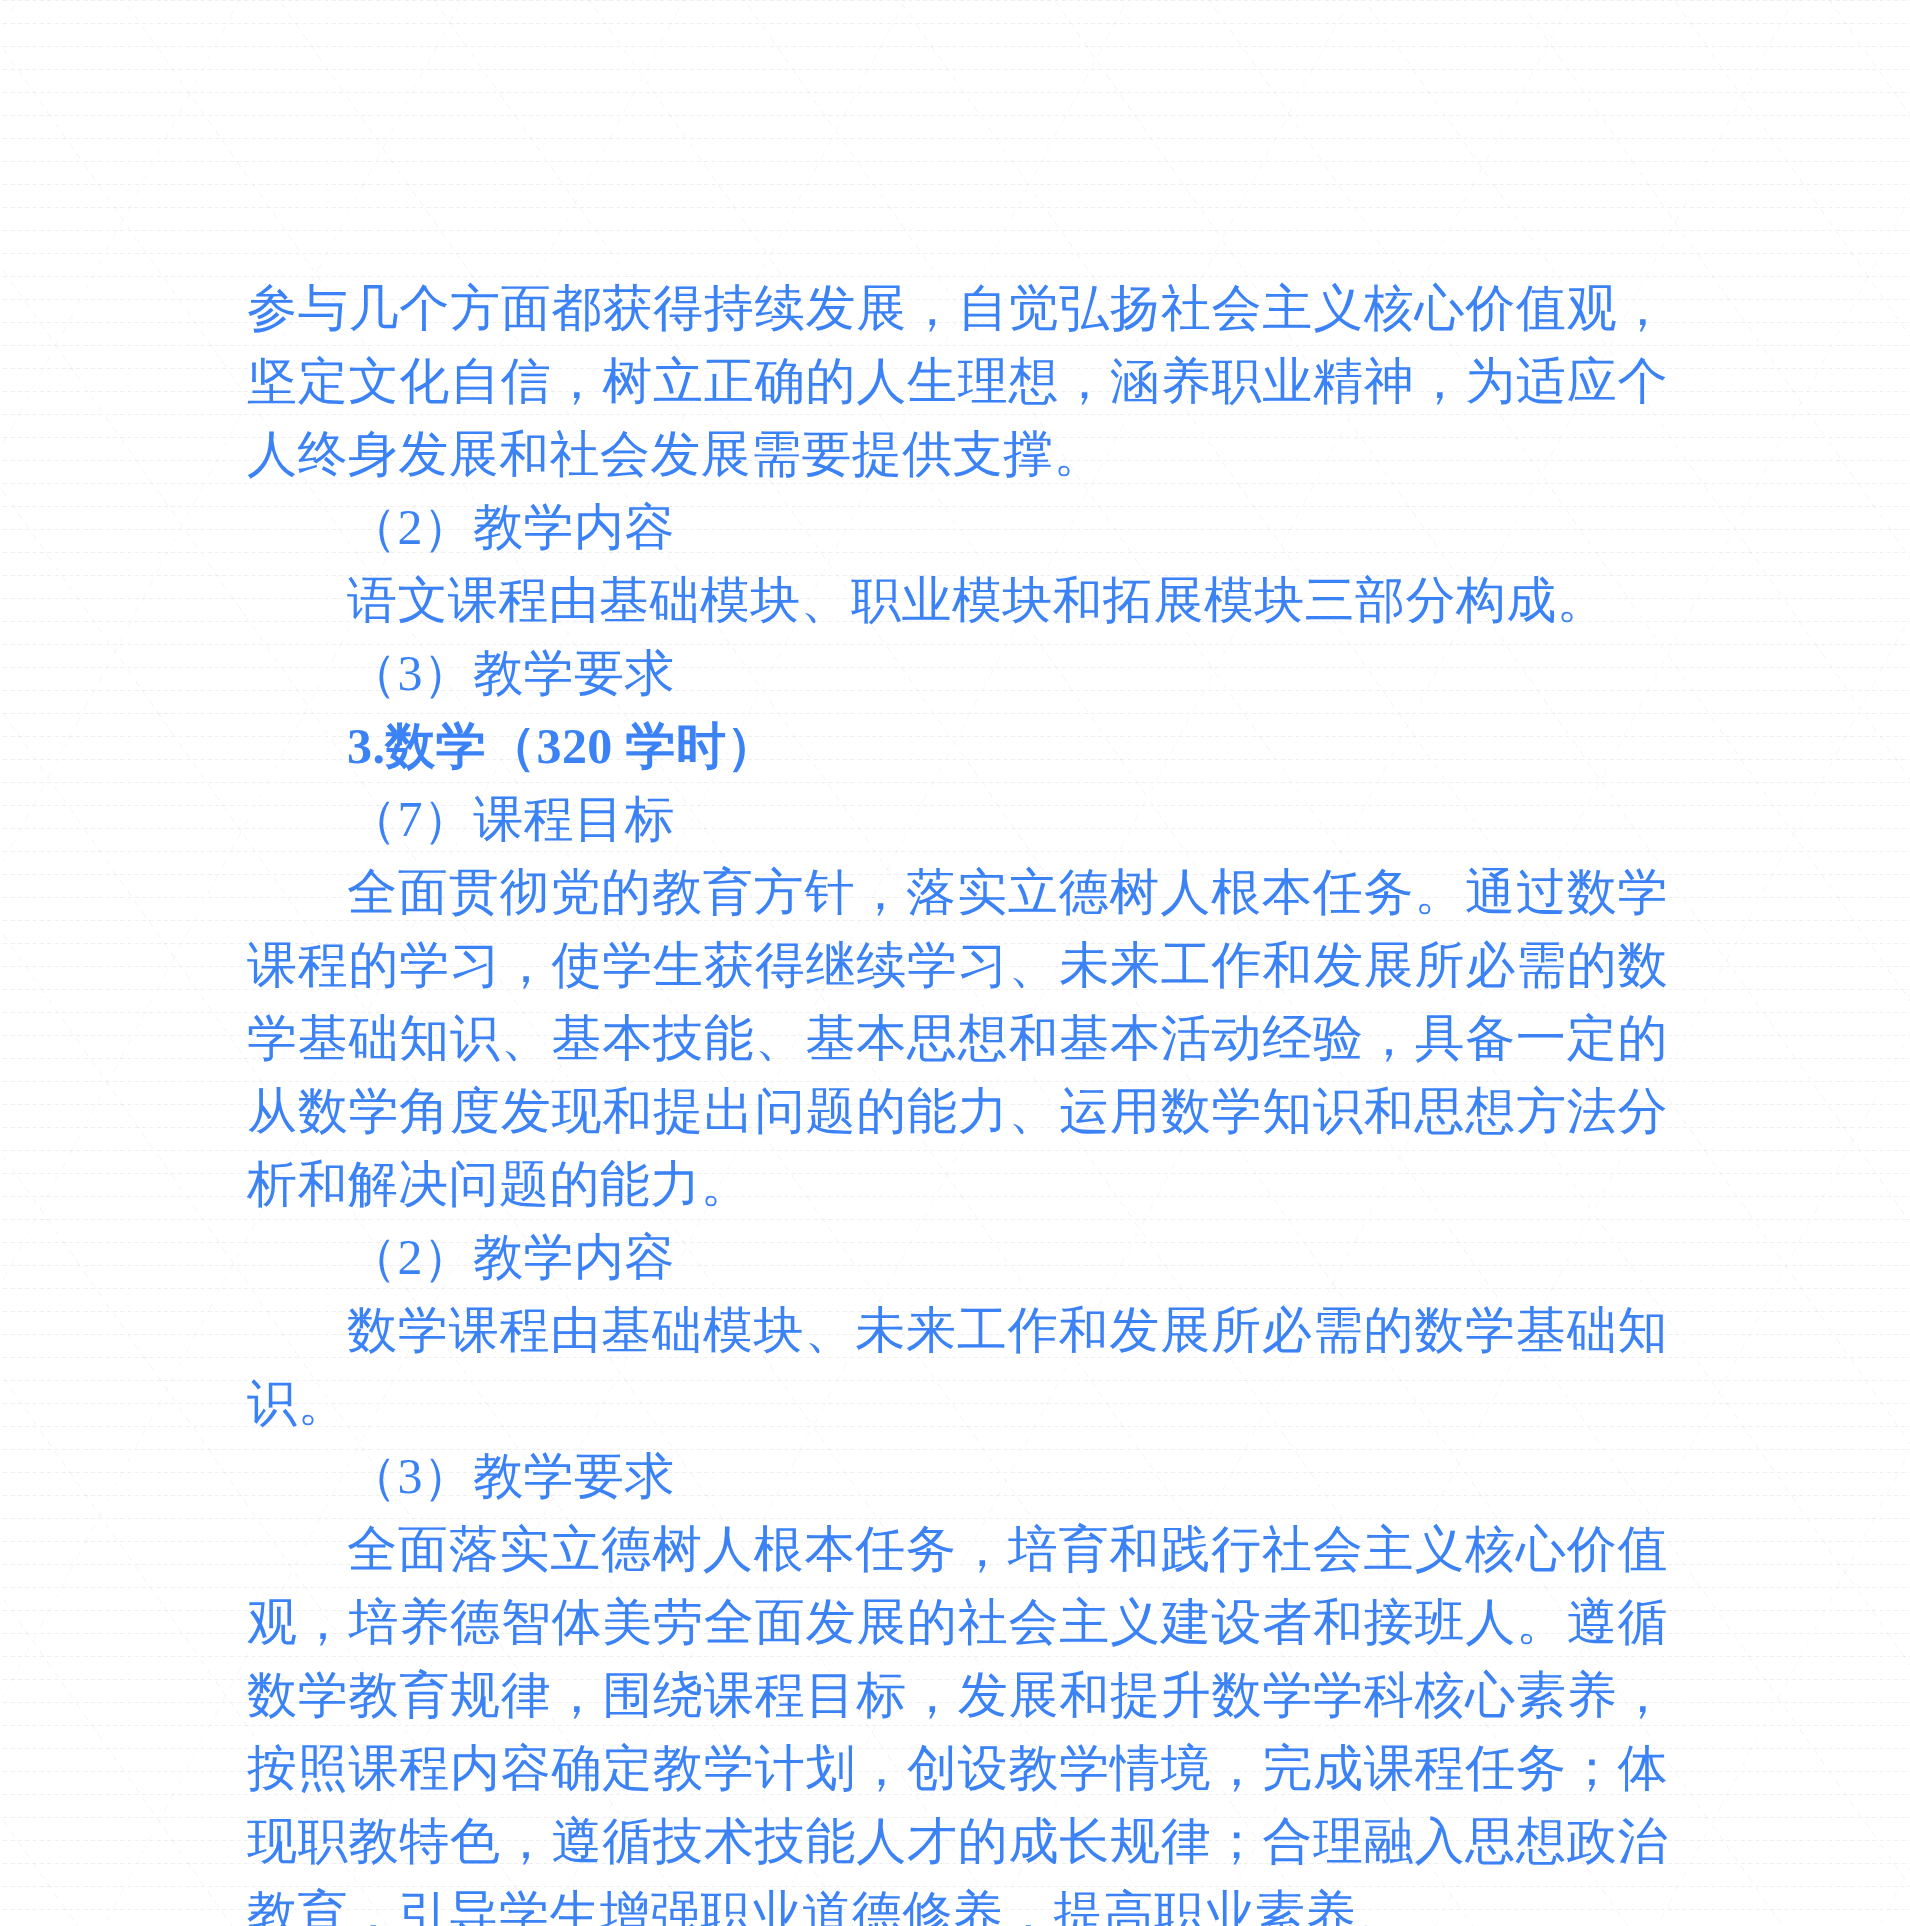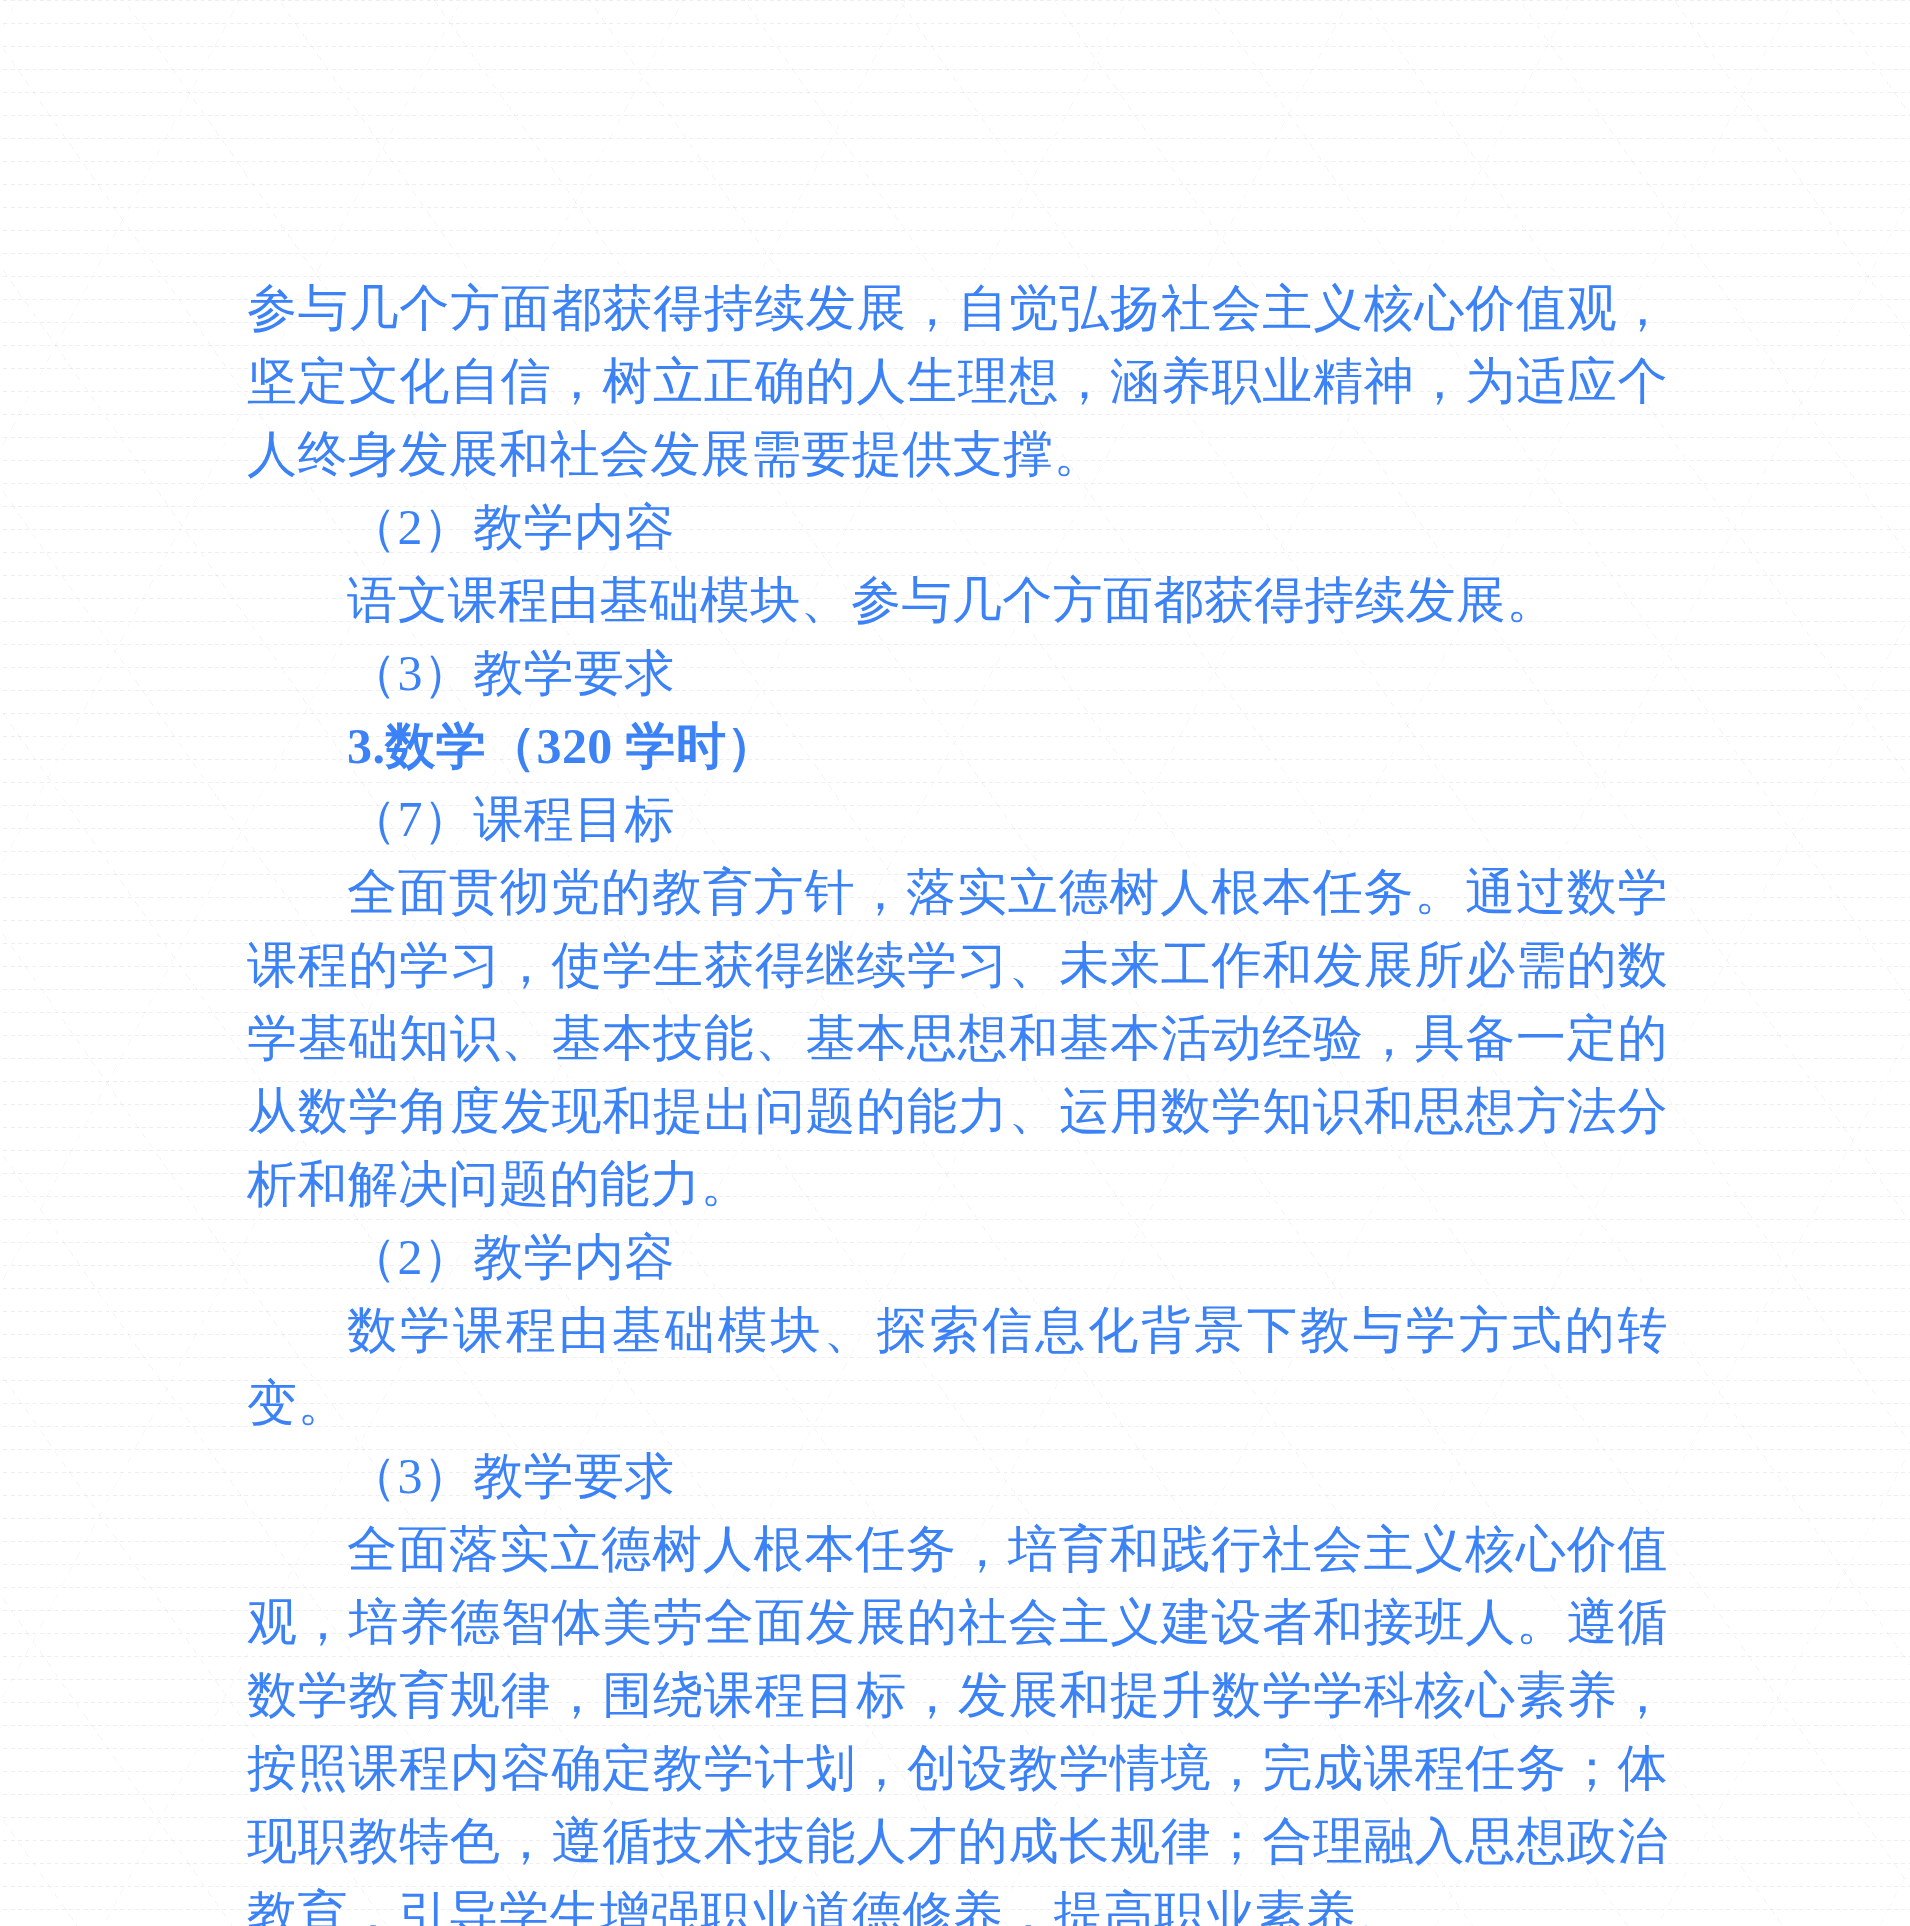--- a/index.html
+++ b/index.html
@@ -47,25 +47,25 @@
   .content p.bold   { font-weight: bold; }
 </style>
 </head>
 <body>
 
 <div class="page">
   <div class="watermark"></div>
   <main class="content">
       <p class="">参与几个方面都获得持续发展，自觉弘扬社会主义核心价值观，坚定文化自信，树立正确的人生理想，涵养职业精神，为适应个人终身发展和社会发展需要提供支撑。</p>
       <p class="indent ">（2）教学内容</p>
-      <p class="indent ">语文课程由基础模块、参与几个方面都获得持续发展。</p>
+      <p class="indent ">语文课程由基础模块、职业模块和拓展模块三部分构成。</p>
       <p class="indent ">（3）教学要求</p>
       <p class="indent bold">3.数学（320 学时）</p>
       <p class="indent ">（7）课程目标</p>
       <p class="indent ">全面贯彻党的教育方针，落实立德树人根本任务。通过数学课程的学习，使学生获得继续学习、未来工作和发展所必需的数学基础知识、基本技能、基本思想和基本活动经验，具备一定的从数学角度发现和提出问题的能力、运用数学知识和思想方法分析和解决问题的能力。</p>
       <p class="indent ">（2）教学内容</p>
-      <p class="indent ">数学课程由基础模块、探索信息化背景下教与学方式的转变。</p>
+      <p class="indent ">数学课程由基础模块、未来工作和发展所必需的数学基础知识。</p>
       <p class="indent ">（3）教学要求</p>
       <p class="indent ">全面落实立德树人根本任务，培育和践行社会主义核心价值观，培养德智体美劳全面发展的社会主义建设者和接班人。遵循数学教育规律，围绕课程目标，发展和提升数学学科核心素养，按照课程内容确定教学计划，创设教学情境，完成课程任务；体现职教特色，遵循技术技能人才的成长规律；合理融入思想政治教育，引导学生增强职业道德修养，提高职业素养。</p>
     </main>
 
 </div>
 
 
 </body></html>

